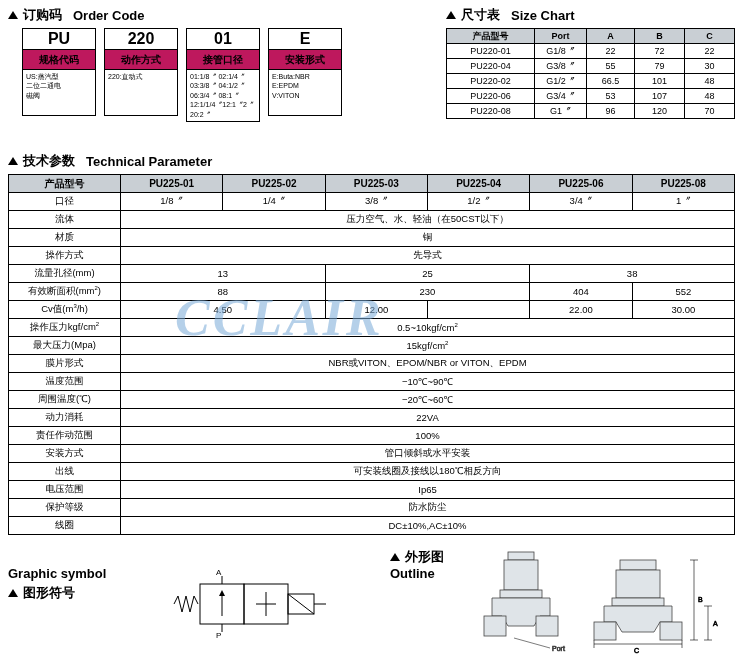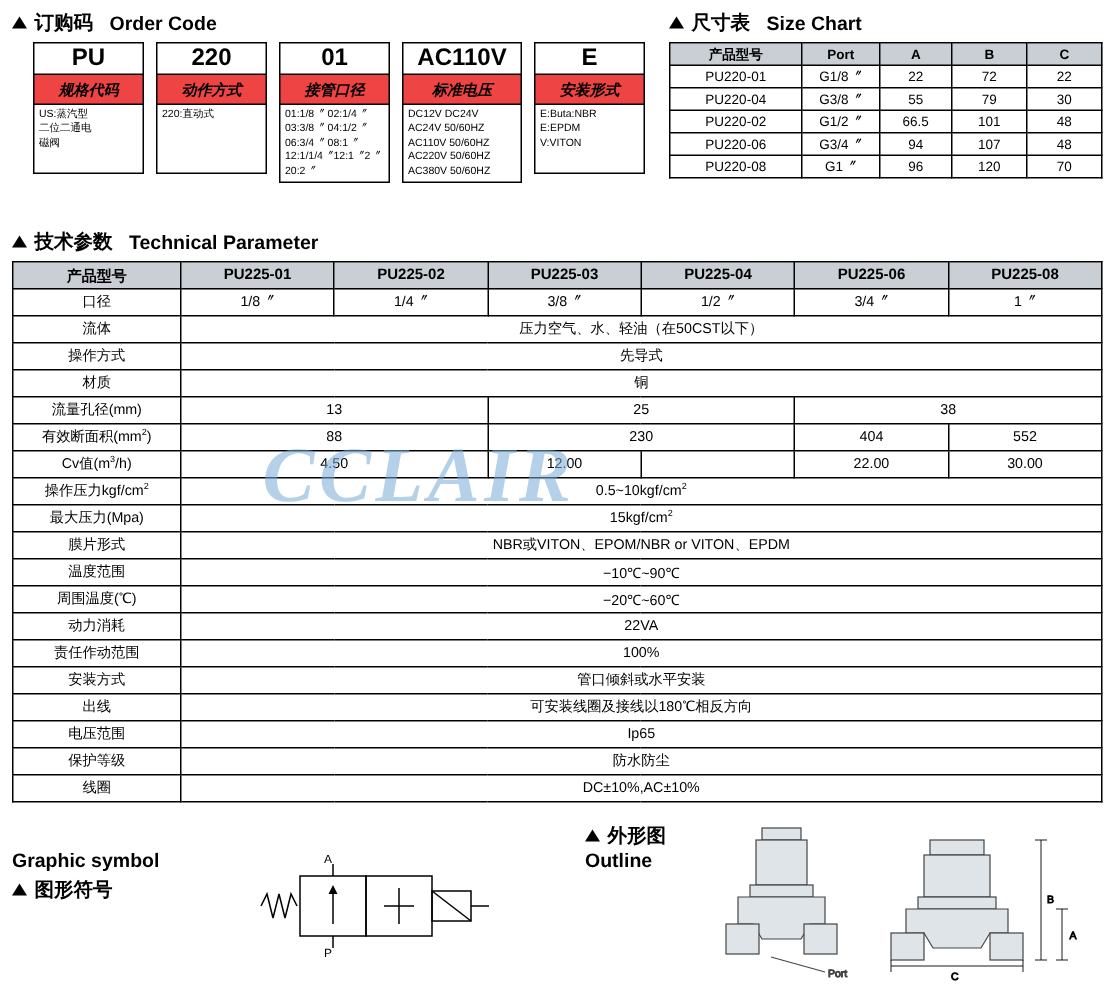--- a/index.html
+++ b/index.html
@@ -44,22 +44,21 @@
     display:flex; align-items:center; justify-content:center;
     font-weight:bold; font-size:16px;
     background:#fff;
   }
   .oc-label {
     border:1px solid #000;
     border-top:none;
     height:20px;
     display:flex; align-items:center; justify-content:center;
     font-size:10px; font-weight:bold;
-    background:#ef4444;
-    font-style:italic;
+    background:#be185d;
   }
   .oc-desc {
     border:1px solid #000;
     border-top:none;
     min-height:46px;
     padding:2px 3px;
     font-size:7px;
     line-height:1.35;
     background:#fff;
   }
@@ -145,31 +144,20 @@
       <div class="oc-code">01</div>
       <div class="oc-label">接管口径</div>
       <div class="oc-desc">
         <div>01:1/8〞 02:1/4〞</div>
         <div>03:3/8〞 04:1/2〞</div>
         <div>06:3/4〞 08:1〞</div>
         <div>12:1/1/4〞12:1〞2〞</div>
         <div>20:2〞</div>
       </div>
     </div>
-    <div class="oc-col wide">
-      <div class="oc-code">AC110V</div>
-      <div class="oc-label">标准电压</div>
-      <div class="oc-desc">
-        <div>DC12V    DC24V</div>
-        <div>AC24V  50/60HZ</div>
-        <div>AC110V  50/60HZ</div>
-        <div>AC220V 50/60HZ</div>
-        <div>AC380V 50/60HZ</div>
-      </div>
-    </div>
     <div class="oc-col">
       <div class="oc-code">E</div>
       <div class="oc-label">安装形式</div>
       <div class="oc-desc">
         <div>E:Buta:NBR</div>
         <div>E:EPDM</div>
         <div>V:VITON</div>
       </div>
     </div>
   </div>
@@ -208,21 +196,21 @@
         <tr>
           <td>PU220-02</td>
           <td>G1/2〞</td>
           <td>66.5</td>
           <td>101</td>
           <td>48</td>
         </tr>
         <tr>
           <td>PU220-06</td>
           <td>G3/4〞</td>
-          <td>94</td>
+          <td>53</td>
           <td>107</td>
           <td>48</td>
         </tr>
         <tr>
           <td>PU220-08</td>
           <td>G1〞</td>
           <td>96</td>
           <td>120</td>
           <td>70</td>
         </tr>
@@ -255,26 +243,26 @@
           <td>3/8〞</td>
           <td>1/2〞</td>
           <td>3/4〞</td>
           <td>1〞</td>
         </tr>
         <tr>
           <td class="rowhead">流体</td>
           <td colspan="6">压力空气、水、轻油（在50CST以下）</td>
         </tr>
         <tr>
+          <td class="rowhead">材质</td>
+          <td colspan="6">铜</td>
+        </tr>
+        <tr>
           <td class="rowhead">操作方式</td>
           <td colspan="6">先导式</td>
-        </tr>
-        <tr>
-          <td class="rowhead">材质</td>
-          <td colspan="6">铜</td>
         </tr>
         <tr>
           <td class="rowhead">流量孔径(mm)</td>
           <td colspan="2">13</td>
           <td colspan="2">25</td>
           <td colspan="2">38</td>
         </tr>
         <tr>
           <td class="rowhead">有效断面积(mm<span class="sup">2</span>)</td>
           <td colspan="2">88</td>

